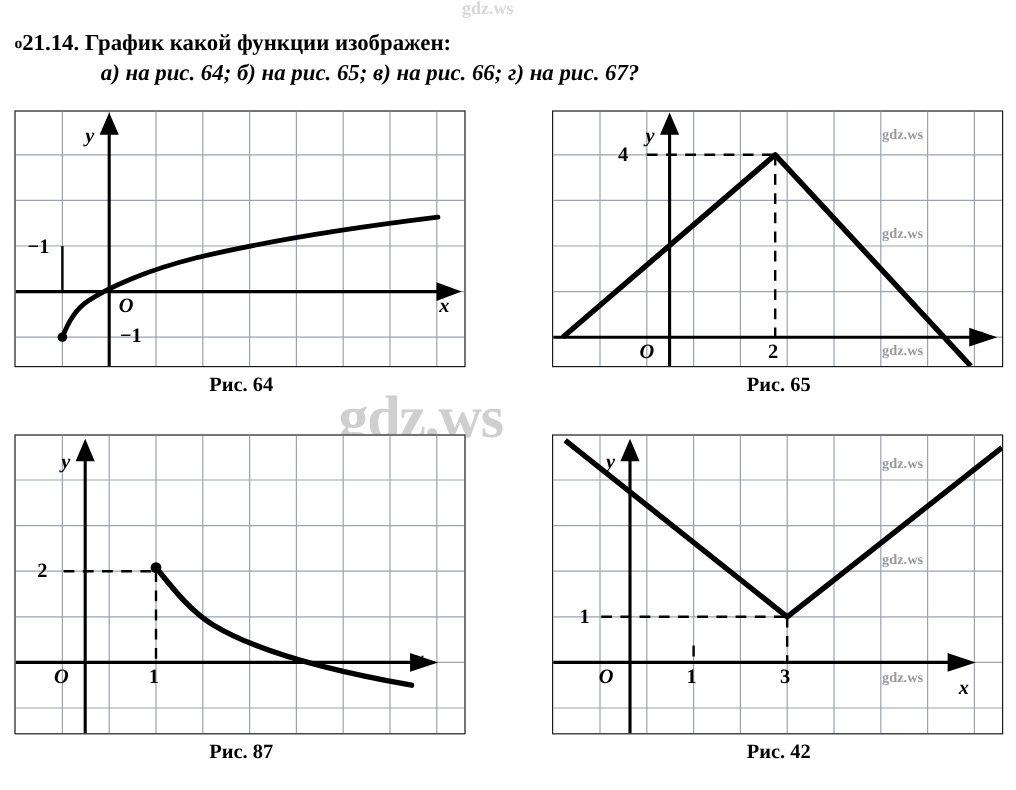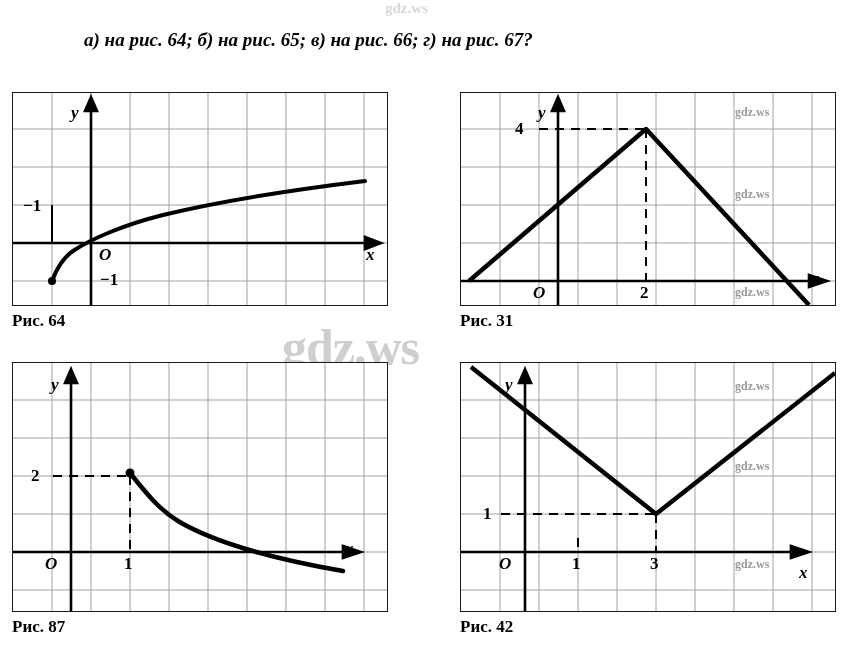--- a/index.html
+++ b/index.html
@@ -73,20 +73,21 @@
   .grid-box {
     position: relative;
     border: 1.6px solid #1a1a1a;
     background: #ffffff;
     box-sizing: content-box;
   }
   .grid-box svg {
     display: block;
   }
   .caption {
+    text-align: center;
     font-size: 17px;
     font-weight: 700;
     margin-top: 5px;
     font-family: Liberation Serif, serif;
   }
 
   .lbl {
     position: absolute;
     font-size: 17px;
     font-weight: 700;
@@ -101,20 +102,24 @@
     font-family: "Liberation Serif", serif;
   }
 </style>
 </head>
 <body>
 
 <div class="wm-top">gdz.ws</div>
 <div class="wm-center">gdz.ws</div>
 
 <div class="problem-head">
+  <div class="line1">
+    <span class="circ">o</span><span>21.14.</span>
+    <span>График какой функции изображен:</span>
+  </div>
   <div class="line2">а) на рис. 64;   б) на рис. 65;   в) на рис. 66;   г) на рис. 67?</div>
 </div>
 
 <div class="figure" style="top:92px; left:12px; width:378px;">
   <div class="grid-box" style="width:374px; height:212px;">
     <svg width="374" height="212" viewBox="0 0 374 212">
       <g stroke="#9aa3b0" stroke-width="1">
         <line x1="0" y1="36" x2="374" y2="36"></line>
         <line x1="0" y1="74" x2="374" y2="74"></line>
         <line x1="0" y1="112" x2="374" y2="112"></line>
@@ -189,21 +194,21 @@
     </svg>
     <span class="lbl" style="left:77px; top:10px;">y</span>
     <span class="lbl" style="left:350px; top:176px;">x</span>
     <span class="lbl" style="left:72px; top:190px;">O</span>
     <span class="lbl-num" style="left:54px; top:26px;">4</span>
     <span class="lbl-num" style="left:179px; top:190px;">2</span>
     <span class="wm-small" style="left:274px; top:12px;">gdz.ws</span>
     <span class="wm-small" style="left:274px; top:94px;">gdz.ws</span>
     <span class="wm-small" style="left:274px; top:192px;">gdz.ws</span>
   </div>
-  <div class="caption">Рис. 31</div>
+  <div class="caption">Рис. 65</div>
 </div>
 
 <div class="figure" style="top:362px; left:12px; width:378px;">
   <div class="grid-box" style="width:374px; height:248px;">
     <svg width="374" height="248" viewBox="0 0 374 248">
       <g stroke="#9aa3b0" stroke-width="1">
         <line x1="0" y1="37" x2="374" y2="37"></line>
         <line x1="0" y1="75" x2="374" y2="75"></line>
         <line x1="0" y1="113" x2="374" y2="113"></line>
         <line x1="0" y1="151" x2="374" y2="151"></line>

